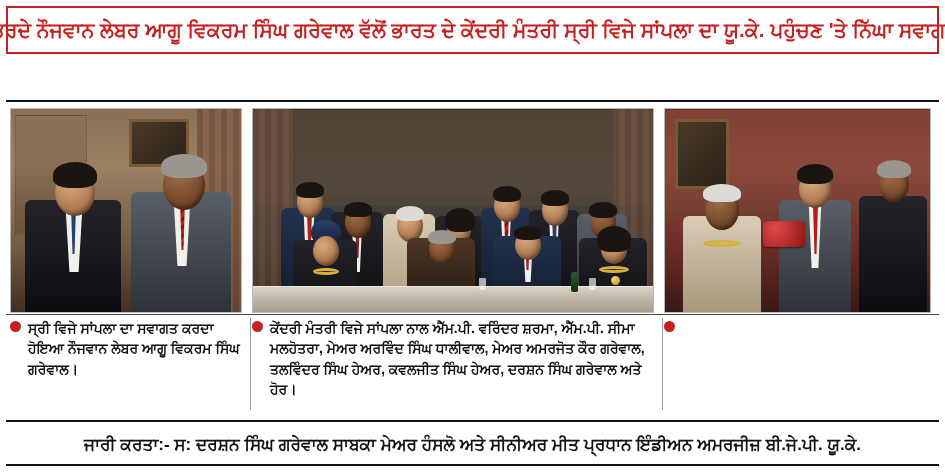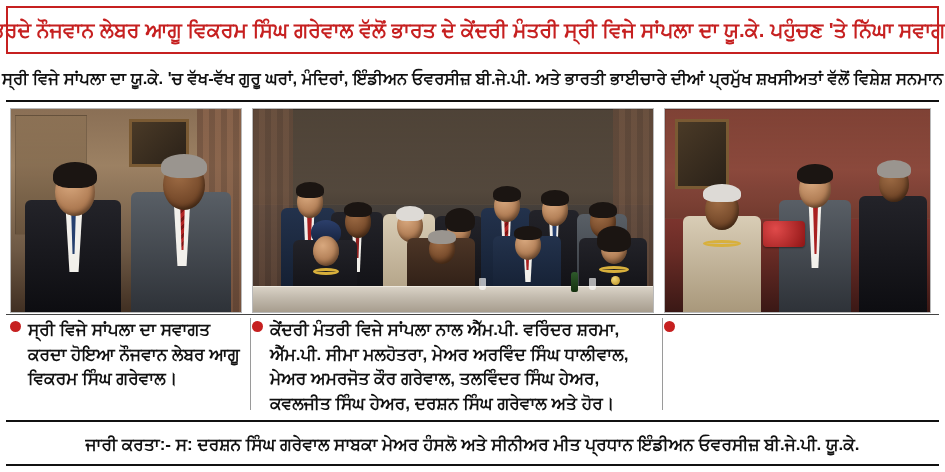--- a/index.html
+++ b/index.html
@@ -205,21 +205,21 @@
   .captions {
     position: absolute;
     left: 10px; top: 318px;
     width: 925px; height: 98px;
     display: flex;
     gap: 10px;
   }
   .caption {
     position: relative;
     padding-left: 18px;
-    font-size: 17px;
+    font-size: 14px;
     line-height: 1.45;
     color: #111111;
     font-weight: bold;
   }
   .caption.c1 { width: 232px; }
   .caption.c2 { width: 402px; }
   .caption.c3 { width: 267px; }
   .bullet {
     position: absolute;
     left: 0; top: 3px;
@@ -253,23 +253,20 @@
 </style>
 </head>
 <body>
 
 <div class="page">
 
   <div class="headline-band">
     <div class="headline-text">ਉੱਭਰਦੇ ਨੌਜਵਾਨ ਲੇਬਰ ਆਗੂ ਵਿਕਰਮ ਸਿੰਘ ਗਰੇਵਾਲ ਵੱਲੋਂ ਭਾਰਤ ਦੇ ਕੇਂਦਰੀ ਮੰਤਰੀ ਸ੍ਰੀ ਵਿਜੇ ਸਾਂਪਲਾ ਦਾ ਯੂ.ਕੇ. ਪਹੁੰਚਣ 'ਤੇ ਨਿੱਘਾ ਸਵਾਗਤ।</div>
   </div>
 
-  <div class="subhead">
-    <div class="subhead-text">ਸ੍ਰੀ ਵਿਜੇ ਸਾਂਪਲਾ ਦਾ ਯੂ.ਕੇ. 'ਚ ਵੱਖ-ਵੱਖ ਗੁਰੂ ਘਰਾਂ, ਮੰਦਿਰਾਂ, ਇੰਡੀਅਨ ਓਵਰਸੀਜ਼ ਬੀ.ਜੇ.ਪੀ. ਅਤੇ ਭਾਰਤੀ ਭਾਈਚਾਰੇ ਦੀਆਂ ਪ੍ਰਮੁੱਖ ਸ਼ਖਸੀਅਤਾਂ ਵੱਲੋਂ ਵਿਸ਼ੇਸ਼ ਸਨਮਾਨ</div>
-  </div>
   <div class="rule" style="top:100px;"></div>
 
   <div class="photos">
 
     <div class="photo p1">
       <div class="room warm"></div>
       <div class="wallpanel" style="left:4px; top:6px; width:72px; height:120px;"></div>
       <div class="frame" style="left:118px; top:10px; width:60px; height:48px;"></div>
       <div class="curtain" style="left:186px; width:46px;"></div>
 
@@ -417,17 +414,17 @@
       <span class="bullet"></span>
     </div>
   </div>
 
   <div class="vdivider" style="left:250px;"></div>
   <div class="vdivider" style="left:662px;"></div>
 
   <div class="rule" style="top:420px;"></div>
 
   <div class="footer">
-    <div class="footer-text">ਜਾਰੀ ਕਰਤਾ:- ਸ: ਦਰਸ਼ਨ ਸਿੰਘ ਗਰੇਵਾਲ ਸਾਬਕਾ ਮੇਅਰ ਹੰਸਲੋ ਅਤੇ ਸੀਨੀਅਰ ਮੀਤ ਪ੍ਰਧਾਨ ਇੰਡੀਅਨ ਓਵਰਸੀਜ਼ ਬੀ.ਜੇ.ਪੀ. ਯੂ.ਕੇ.</div>
+    <div class="footer-text">ਜਾਰੀ ਕਰਤਾ:- ਸ: ਦਰਸ਼ਨ ਸਿੰਘ ਗਰੇਵਾਲ ਸਾਬਕਾ ਮੇਅਰ ਹੰਸਲੋ ਅਤੇ ਸੀਨੀਅਰ ਮੀਤ ਪ੍ਰਧਾਨ ਇੰਡੀਅਨ ਅਮਰਜੀਜ਼ ਬੀ.ਜੇ.ਪੀ. ਯੂ.ਕੇ.</div>
   </div>
 
   <div class="rule" style="top:464px;"></div>
 </div>
 
 </body></html>

